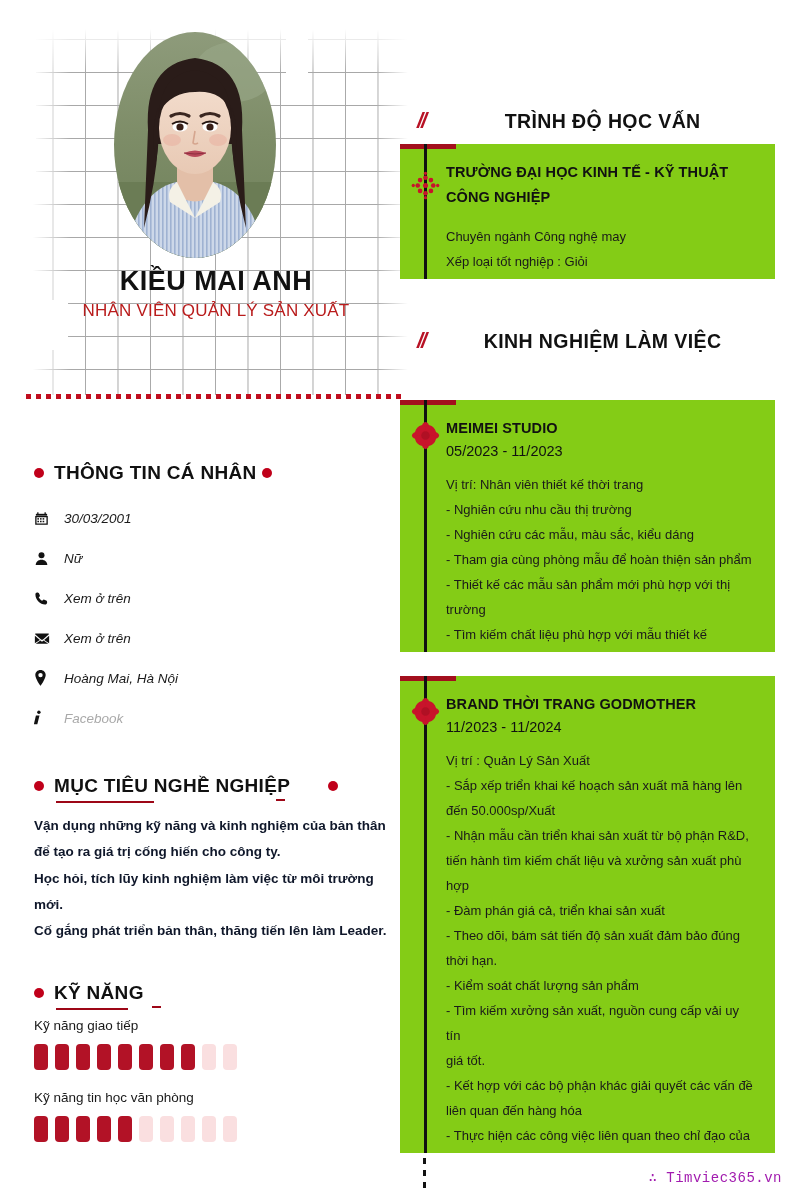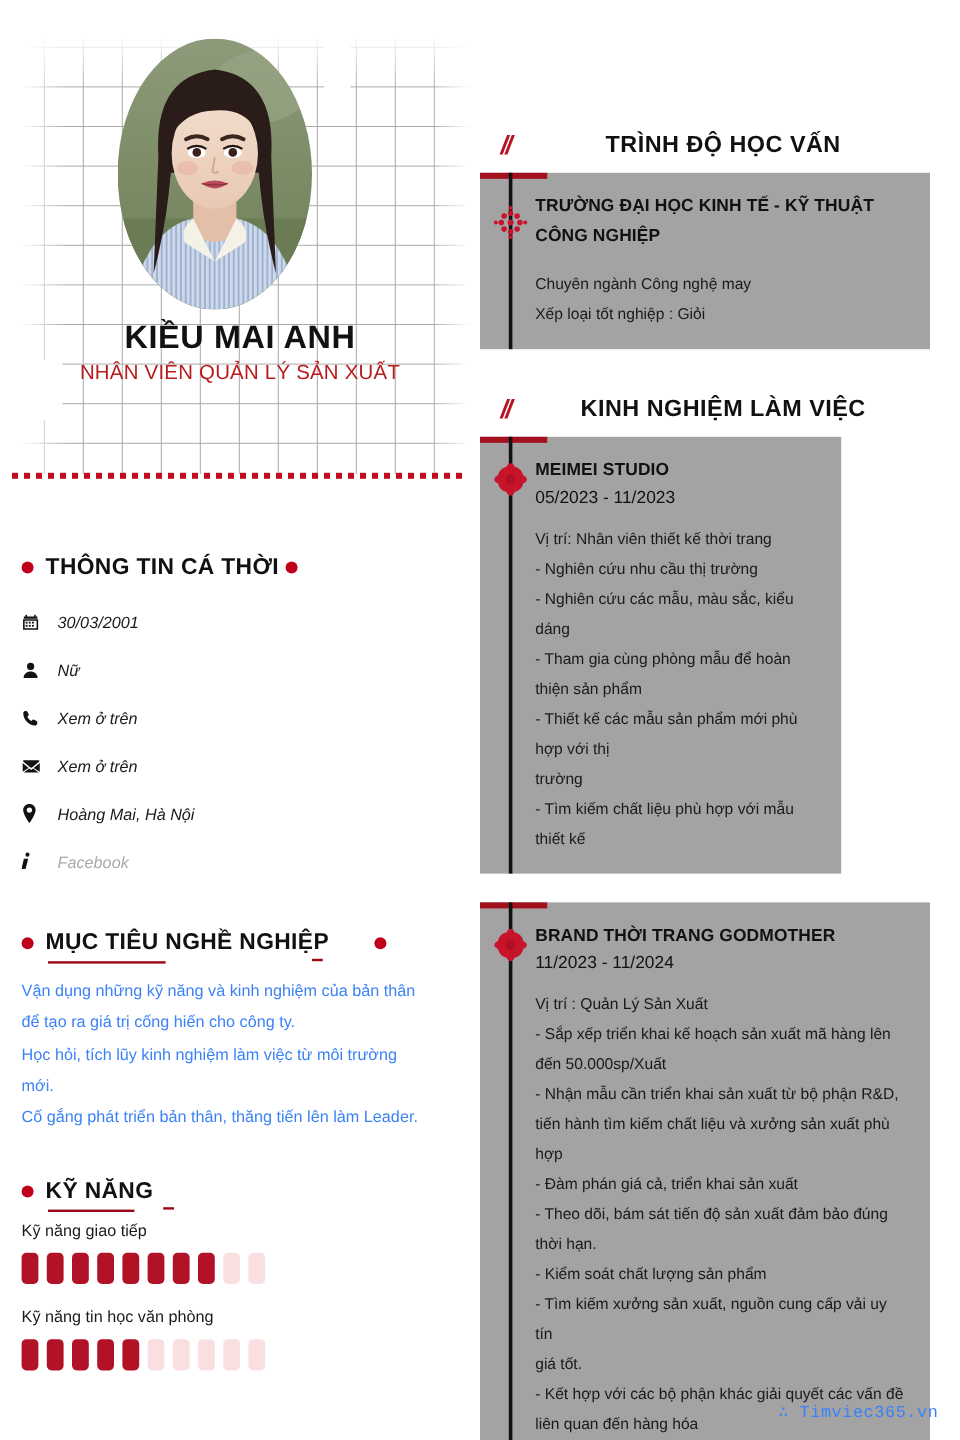--- a/index.html
+++ b/index.html
@@ -9,21 +9,21 @@
     height: 1200px;
     background: #ffffff;
     font-family: "Liberation Sans", sans-serif;
     position: relative;
     overflow: hidden;
   }
 
   
   .left-col {
     position: absolute;
-    left: 0; top: 0;
+    left: 16px; top: 0;
     width: 400px; height: 1080px;
     background: #ffffff;
   }
 
   
   .grid-bg {
     position: absolute;
     left: 0; top: 0;
     width: 400px; height: 395px;
     background-image:
@@ -157,22 +157,23 @@
   .c-text {
     font-size: 13.5px;
     color: #1a1a1a;
     font-style: italic;
   }
   .c-text.muted { color: #a9a9a9; }
 
   
   .obj-p {
     font-size: 13.5px;
-    color: #3b82f6;
+    color: #0f172a;
     line-height: 1.95;
+    font-weight: bold;
   }
 
   
   .skill-name {
     font-size: 13.5px;
     color: #1a1a1a;
     margin-bottom: 11px;
   }
   .pips { display: flex; gap: 7px; margin-bottom: 18px; }
   .pip {
@@ -209,22 +210,22 @@
     font-size: 19.5px;
     font-weight: bold;
     color: #111111;
     letter-spacing: .4px;
     padding-right: 20px;
   }
 
   
   .card {
     position: relative;
-    background: #a3a3a3;
-    padding: 16px 18px 16px 46px;
+    background: #84cc16;
+    padding: 16px 18px 4px 46px;
   }
   .card-topbar {
     position: absolute;
     left: 0; top: 0;
     width: 56px; height: 5px;
     background: #a3101d;
   }
   .card-stem {
     position: absolute;
     left: 24px; top: 0;
@@ -262,21 +263,21 @@
     color: #1a1a1a;
     line-height: 1.92;
   }
   .body-line.first { margin-top: 14px; }
 
   .watermark {
     position: absolute;
     right: 18px; bottom: 14px;
     font-family: "Liberation Mono", monospace;
     font-size: 14px;
-    color: #3b82f6;
+    color: #a21caf;
     letter-spacing: .5px;
   }
 </style>
 </head>
 <body>
 
 <div class="left-col">
 
   <div class="grid-bg"></div>
   <div class="grid-mask-top"></div>
@@ -351,21 +352,21 @@
   <div class="name-block">
     <div class="cand-name">KIỀU MAI ANH</div>
     <div class="cand-title">NHÂN VIÊN QUẢN LÝ SẢN XUẤT</div>
   </div>
 
   <div class="red-dash-divider"></div>
 
   <div class="lsection" style="top:462px;">
     <div class="lhead">
       <span class="dot"></span>
-      <span class="lhead-text">THÔNG TIN CÁ THỜI</span>
+      <span class="lhead-text">THÔNG TIN CÁ NHÂN</span>
       <span class="dot" style="margin-left:-4px;"></span>
     </div>
 
     <div class="contact-row">
       <span class="c-icon">
         <svg width="15" height="15" viewBox="0 0 16 16" fill="#121212">
             <path d="M2 3h12v2H2z"></path>
             <path d="M2 6h12v8H2z" fill="none" stroke="#121212" stroke-width="1.4"></path>
             <rect x="3.6" y="7.6" width="1.7" height="1.6"></rect>
             <rect x="6.4" y="7.6" width="1.7" height="1.6"></rect>
@@ -529,21 +530,21 @@
       <div class="body-line">Xếp loại tốt nghiệp : Giỏi</div>
     </div>
   </div>
 
   <div style="position:absolute;left:0;top:318px;width:400px;">
     <div class="rsec-title">
       <span class="slashes">//</span>
       <span class="rsec-title-text">KINH NGHIỆM LÀM VIỆC</span>
     </div>
 
-    <div class="card" style="width:301px;">
+    <div class="card" style="width:375px;margin-top:36px;">
       <span class="card-topbar"></span>
       <span class="card-stem"></span>
       <span class="flower" style="top:20px;">
         <svg width="31" height="31" viewBox="0 0 32 32">
           <g fill="#c8142b">
             <ellipse cx="16" cy="8.4" rx="4.1" ry="6.4"></ellipse>
             <ellipse cx="16" cy="23.6" rx="4.1" ry="6.4"></ellipse>
             <ellipse cx="8.4" cy="16" rx="6.4" ry="4.1"></ellipse>
             <ellipse cx="23.6" cy="16" rx="6.4" ry="4.1"></ellipse>
             <ellipse cx="10.6" cy="10.6" rx="4.1" ry="6.4" transform="rotate(45 10.6 10.6)"></ellipse>

